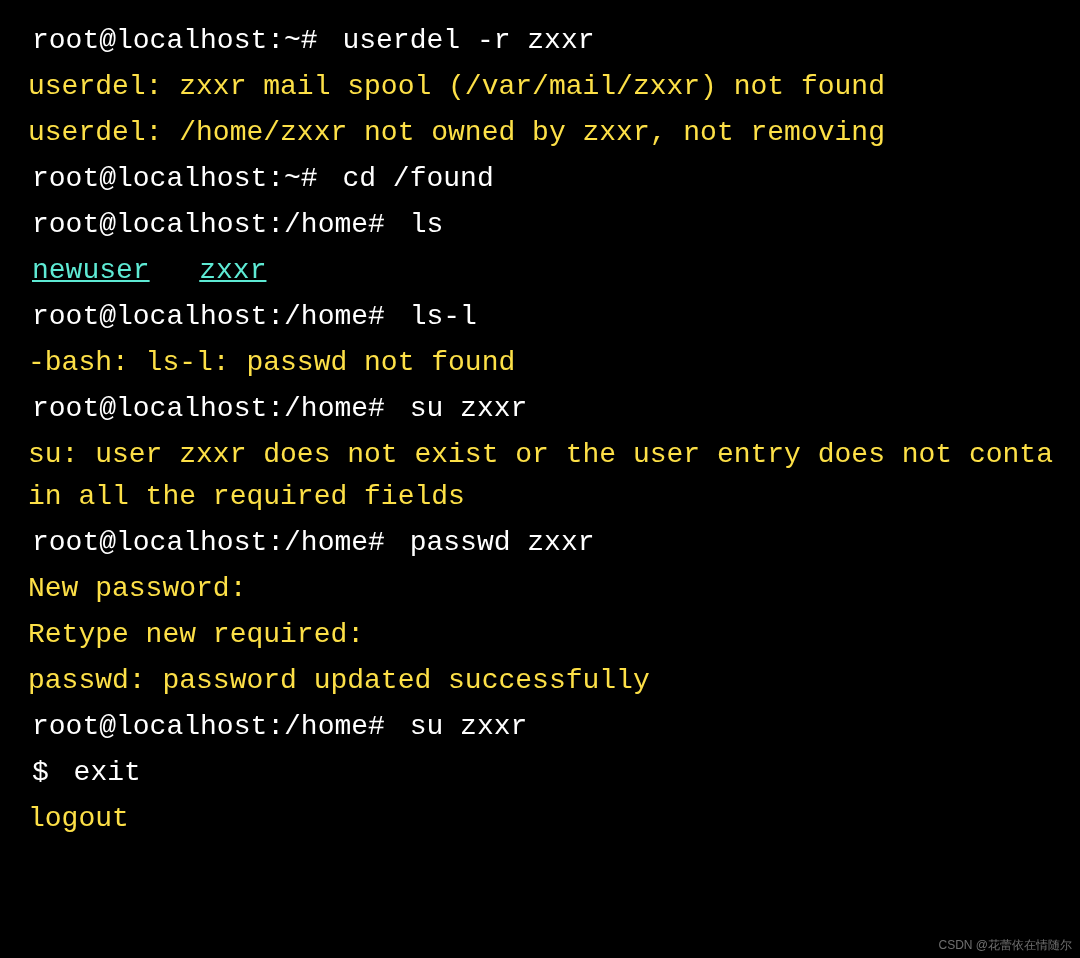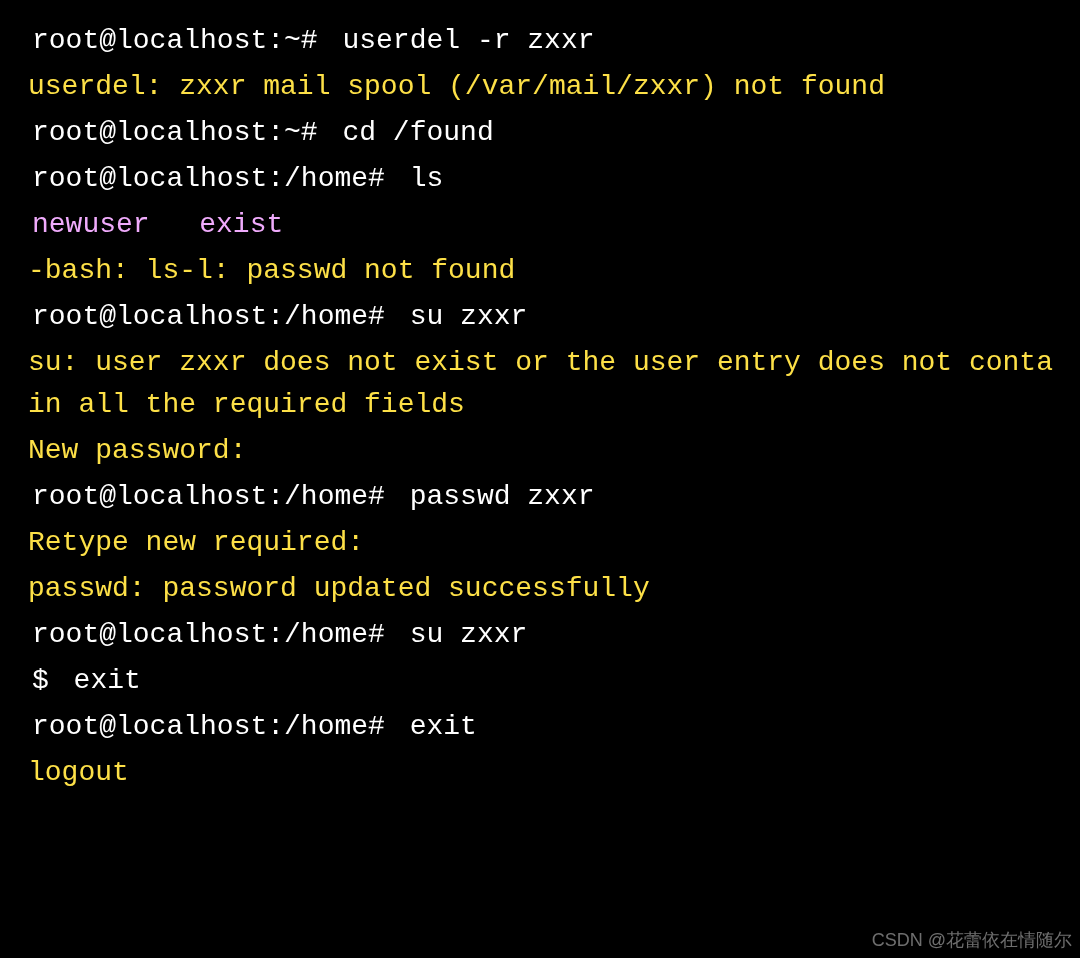--- a/index.html
+++ b/index.html
@@ -27,66 +27,68 @@
     .prompt {
       color: #ffffff;
     }
     .command {
       color: #ffffff;
     }
     .output {
       color: #fde047;
     }
     .dir-blue {
-      color: #f0abfc;
+      color: #5eead4;
+      text-decoration: underline;
     }
     .watermark {
       position: absolute;
       bottom: 8px;
       right: 12px;
       color: rgba(200, 200, 200, 0.55);
-      font-size: 18px;
+      font-size: 12px;
       font-family: Arial, sans-serif;
     }
   </style>
 </head>
 <body>
 
 <div class="terminal">
 
   <div class="terminal-line"><span class="prompt">root@localhost:~# </span><span class="command">userdel -r zxxr</span></div>
 
   <div class="terminal-line output">userdel: zxxr mail spool (/var/mail/zxxr) not found</div>
 
+  <div class="terminal-line output">userdel: /home/zxxr not owned by zxxr, not removing</div>
 
   <div class="terminal-line"><span class="prompt">root@localhost:~# </span><span class="command">cd /found</span></div>
 
   <div class="terminal-line"><span class="prompt">root@localhost:/home# </span><span class="command">ls</span></div>
 
-  <div class="terminal-line"><span class="dir-blue">newuser</span><span>  </span><span class="dir-blue">exist</span></div>
+  <div class="terminal-line"><span class="dir-blue">newuser</span><span>  </span><span class="dir-blue">zxxr</span></div>
 
+  <div class="terminal-line"><span class="prompt">root@localhost:/home# </span><span class="command">ls-l</span></div>
 
   <div class="terminal-line output">-bash: ls-l: passwd not found</div>
 
   <div class="terminal-line"><span class="prompt">root@localhost:/home# </span><span class="command">su zxxr</span></div>
 
   <div class="terminal-line output">su: user zxxr does not exist or the user entry does not contain all the required fields</div>
 
 
+  <div class="terminal-line"><span class="prompt">root@localhost:/home# </span><span class="command">passwd zxxr</span></div>
+
   <div class="terminal-line output">New password: </div>
-
-  <div class="terminal-line"><span class="prompt">root@localhost:/home# </span><span class="command">passwd zxxr</span></div>
 
   <div class="terminal-line output">Retype new required: </div>
 
   <div class="terminal-line output">passwd: password updated successfully</div>
 
   <div class="terminal-line"><span class="prompt">root@localhost:/home# </span><span class="command">su zxxr</span></div>
 
   <div class="terminal-line"><span class="prompt">$ </span><span class="command">exit</span></div>
 
-  <div class="terminal-line"><span class="prompt">root@localhost:/home# </span><span class="command">exit</span></div>
 
   <div class="terminal-line output">logout</div>
 
 </div>
 
 <div class="watermark">CSDN @花蕾依在情随尔</div>
 
 </body></html>

